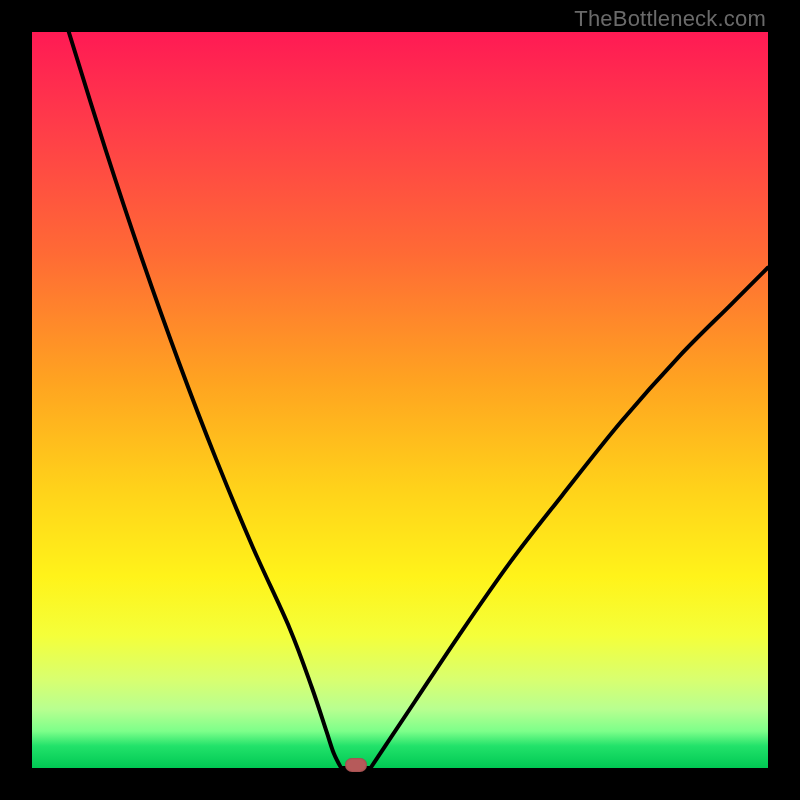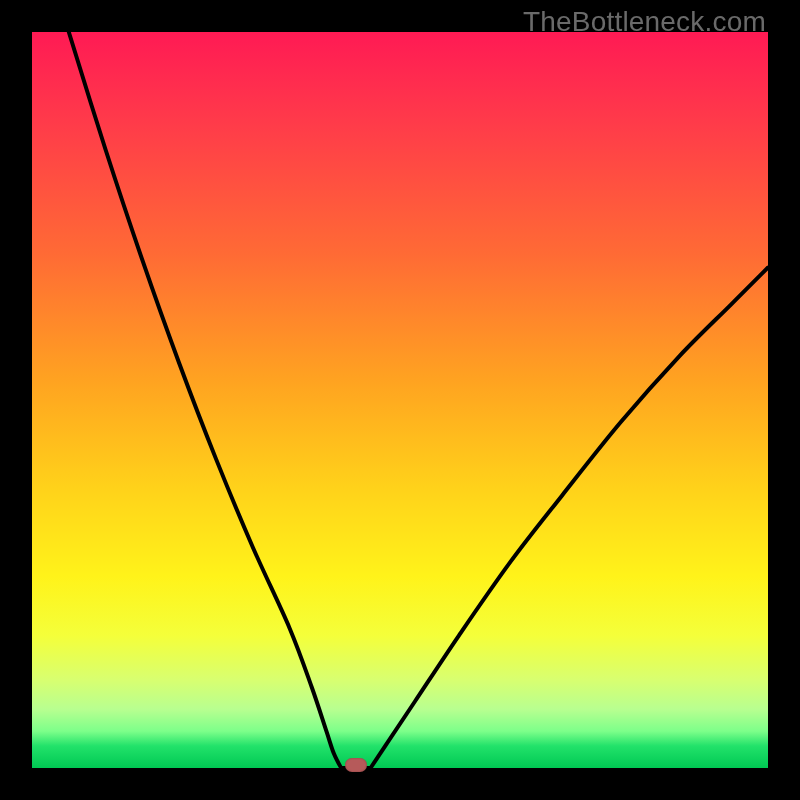--- a/index.html
+++ b/index.html
@@ -38,21 +38,21 @@
       #7dff8a 95%,
       #22e26a 97%,
       #00c853 100%
     );
   }
   .watermark {
     position: absolute;
     top: 6px;
     right: 34px;
     color: #6a6a6a;
-    font-size: 28px;
+    font-size: 22px;
     letter-spacing: 0.2px;
     font-weight: 500;
     user-select: none;
   }
   svg.curve {
     position: absolute;
     left: 0;
     top: 0;
     width: 736px;
     height: 736px;

